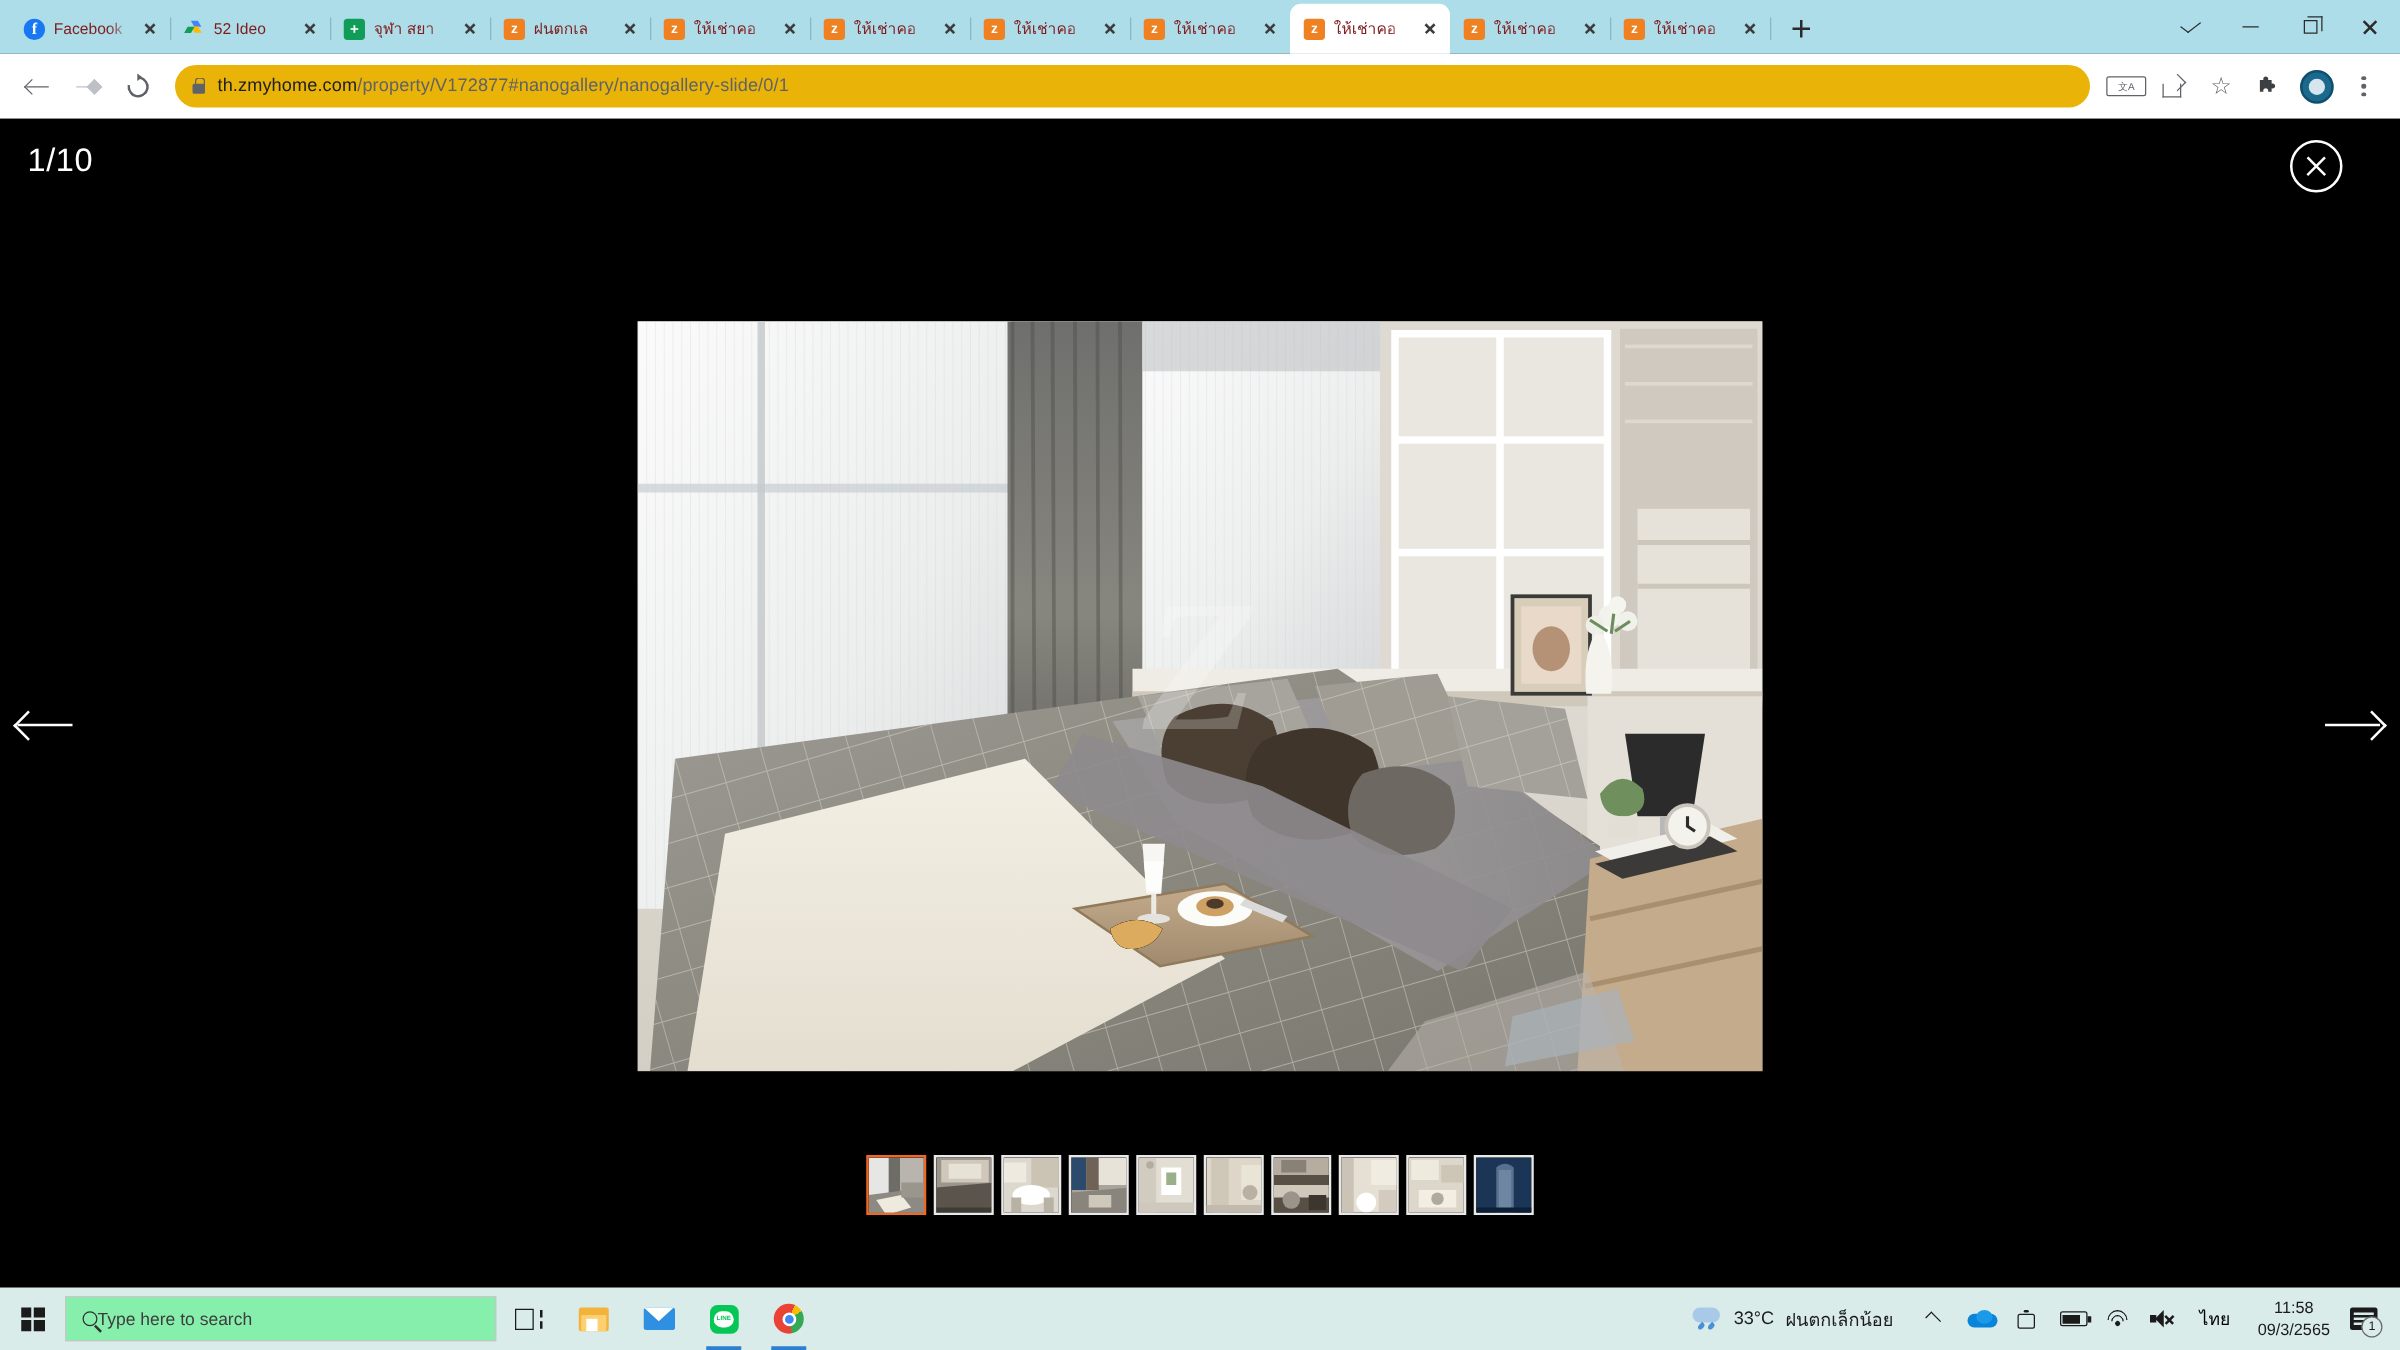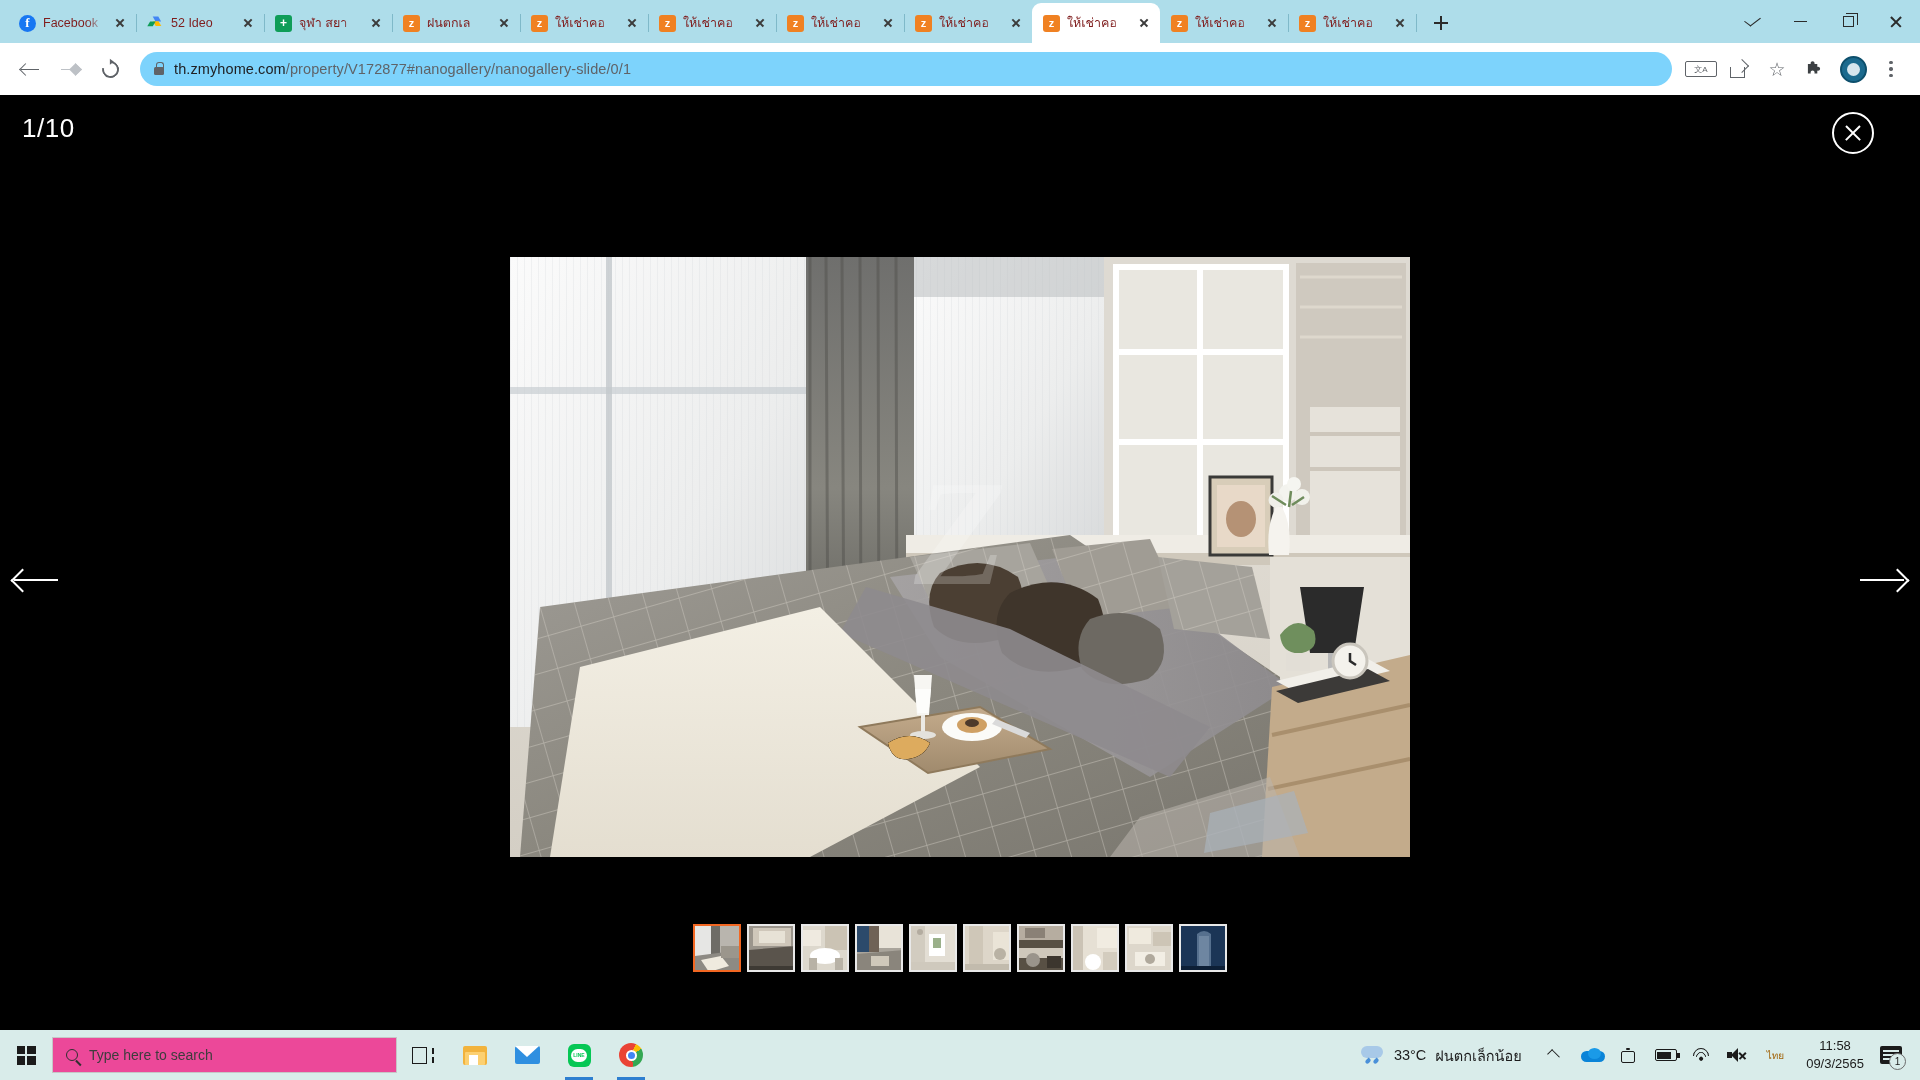--- a/index.html
+++ b/index.html
@@ -55,21 +55,21 @@
                  border-bottom:1.8px solid #5f6368; top:4px;}
   .arrowg.left .head{ left:0; transform:rotate(45deg);}
   .arrowg.right .head{ right:0; transform:rotate(-135deg);}
   .arrowg.dim .shaft,.arrowg.dim .head{ border-color:#bdc1c6; background:#bdc1c6;}
   .arrowg.dim .shaft{background:#bdc1c6;}
   .reload{ width:17px;height:17px;border:2px solid #5f6368;border-radius:50%;
            border-top-color:transparent; transform:rotate(-35deg); position:relative;}
   .reload::after{ content:""; position:absolute; right:-1px; top:-2px; width:0;height:0;
                   border-left:4px solid #5f6368; border-top:3px solid transparent;
                   border-bottom:3px solid transparent; transform:rotate(35deg);}
-  .omnibox{ flex:1 1 auto; height:34px; background:#7dd3fc; border-radius:17px;
+  .omnibox{ flex:1 1 auto; height:34px; background:#eab308; border-radius:17px;
             display:flex; align-items:center; padding:0 14px; gap:10px; margin:0 8px;}
   .lock{ width:10px; height:8px; background:#5f6368; border-radius:1.5px; position:relative; margin-top:3px;}
   .lock::before{ content:""; position:absolute; left:2px; top:-5px; width:6px; height:6px;
                  border:1.6px solid #5f6368; border-bottom:none; border-radius:3px 3px 0 0;}
   .url{ font-size:14.5px; color:#5f6368; letter-spacing:.1px; white-space:nowrap;}
   .url b{ color:#202124; font-weight:400; }
   .icbtn{ width:34px; height:34px; display:flex; align-items:center; justify-content:center; position:relative;}
   .translate{ width:32px;height:16px;border:1.6px solid #5f6368;border-radius:2px;position:relative;
               font-size:8px;color:#5f6368;display:flex;align-items:center;justify-content:center;}
   .share{ position:relative;width:18px;height:18px;}
@@ -111,22 +111,22 @@
   .thumb{ width:48px; height:48px; border:2px solid #e9e9e9; overflow:hidden; position:relative; }
   .thumb.sel{ border-color:#f26722; }
 
   
   .taskbar{ position:absolute; left:0; bottom:0; width:1920px; height:50px;
             background:#d9ecea; display:flex; align-items:center; }
   .start{ width:52px; height:50px; display:flex; align-items:center; justify-content:center;}
   .winlogo{ width:19px; height:19px; display:grid; grid-template-columns:1fr 1fr;
             grid-template-rows:1fr 1fr; gap:2px;}
   .winlogo i{ background:#1b1b1b; display:block;}
-  .searchbox{ width:345px; height:36px; background:#ec4899; border:1px solid #c6c6c6;
-              display:flex; align-items:center; gap:11px; padding:0 13px; }
+  .searchbox{ width:345px; height:36px; background:#86efac; border:1px solid #c6c6c6;
+              display:flex; align-items:center; padding:0 13px; }
   .mag{ width:12px;height:12px;border:1.7px solid #303030;border-radius:50%; position:relative;}
   .mag::after{content:"";position:absolute;right:-5px;bottom:-4px;width:7px;height:1.7px;
               background:#303030;transform:rotate(45deg);}
   .searchph{ font-size:14px; color:#3d3d3d; }
   .tbicon{ width:52px; height:50px; display:flex; align-items:center; justify-content:center; position:relative;}
   .tbicon.run::after{ content:""; position:absolute; bottom:0; left:12px; width:28px; height:3px;
                       background:#2e7fd0; }
   .taskview{ width:22px;height:17px;position:relative;}
   .taskview .bx{ position:absolute; left:0; top:0; width:15px;height:17px;border:1.8px solid #1b1b1b;}
   .taskview .d1,.taskview .d2{ position:absolute; right:0; width:2px; background:#1b1b1b;}
@@ -174,21 +174,21 @@
            border-bottom-color:transparent;border-left-color:transparent;transform:rotate(-45deg);}
   .wifi .a1{ left:0;top:0;width:16px;height:16px;} .wifi .a2{left:3px;top:4px;width:10px;height:10px;}
   .wifi .a3{left:6.5px;top:8.5px;width:3.5px;height:3.5px;background:#1b1b1b;border-radius:50%;border:none;}
   .speaker{ width:20px;height:14px;position:relative;margin:0 8px;}
   .speaker .body{position:absolute;left:0;top:4px;width:5px;height:6px;background:#1b1b1b;}
   .speaker .cone{position:absolute;left:4px;top:0;width:0;height:0;border-top:7px solid transparent;
                  border-bottom:7px solid transparent;border-right:7px solid #1b1b1b;}
   .speaker .mx{position:absolute;right:0;top:3px;width:9px;height:9px;}
   .speaker .mx::before,.speaker .mx::after{content:"";position:absolute;left:0;top:4px;width:9px;height:1.5px;background:#1b1b1b;}
   .speaker .mx::before{transform:rotate(45deg);} .speaker .mx::after{transform:rotate(-45deg);}
-  .lang{ font-size:10px; color:#a16207; margin:0 12px; }
+  .lang{ font-size:14px; color:#000000; margin:0 12px; }
   .clock{ display:flex; flex-direction:column; align-items:center; font-size:13px;
           color:#1b1b1b; line-height:1.35; margin:0 10px; }
   .notif{ width:22px;height:18px;position:relative;margin:0 10px 0 6px;}
   .notif .sq{position:absolute;inset:0;background:#1b1b1b;border-radius:2px;}
   .notif .ln{position:absolute;background:#d9ecea;height:1.6px;left:3px;}
   .notif .l1{top:4px;width:16px;} .notif .l2{top:8px;width:16px;} .notif .l3{top:12px;width:10px;}
   .badge{ position:absolute; right:-4px; bottom:-6px; width:17px;height:17px;border-radius:50%;
           background:#d9ecea; border:1.3px solid #6b6b6b; color:#1b1b1b; font-size:10px;
           display:flex;align-items:center;justify-content:center;}
 </style>

